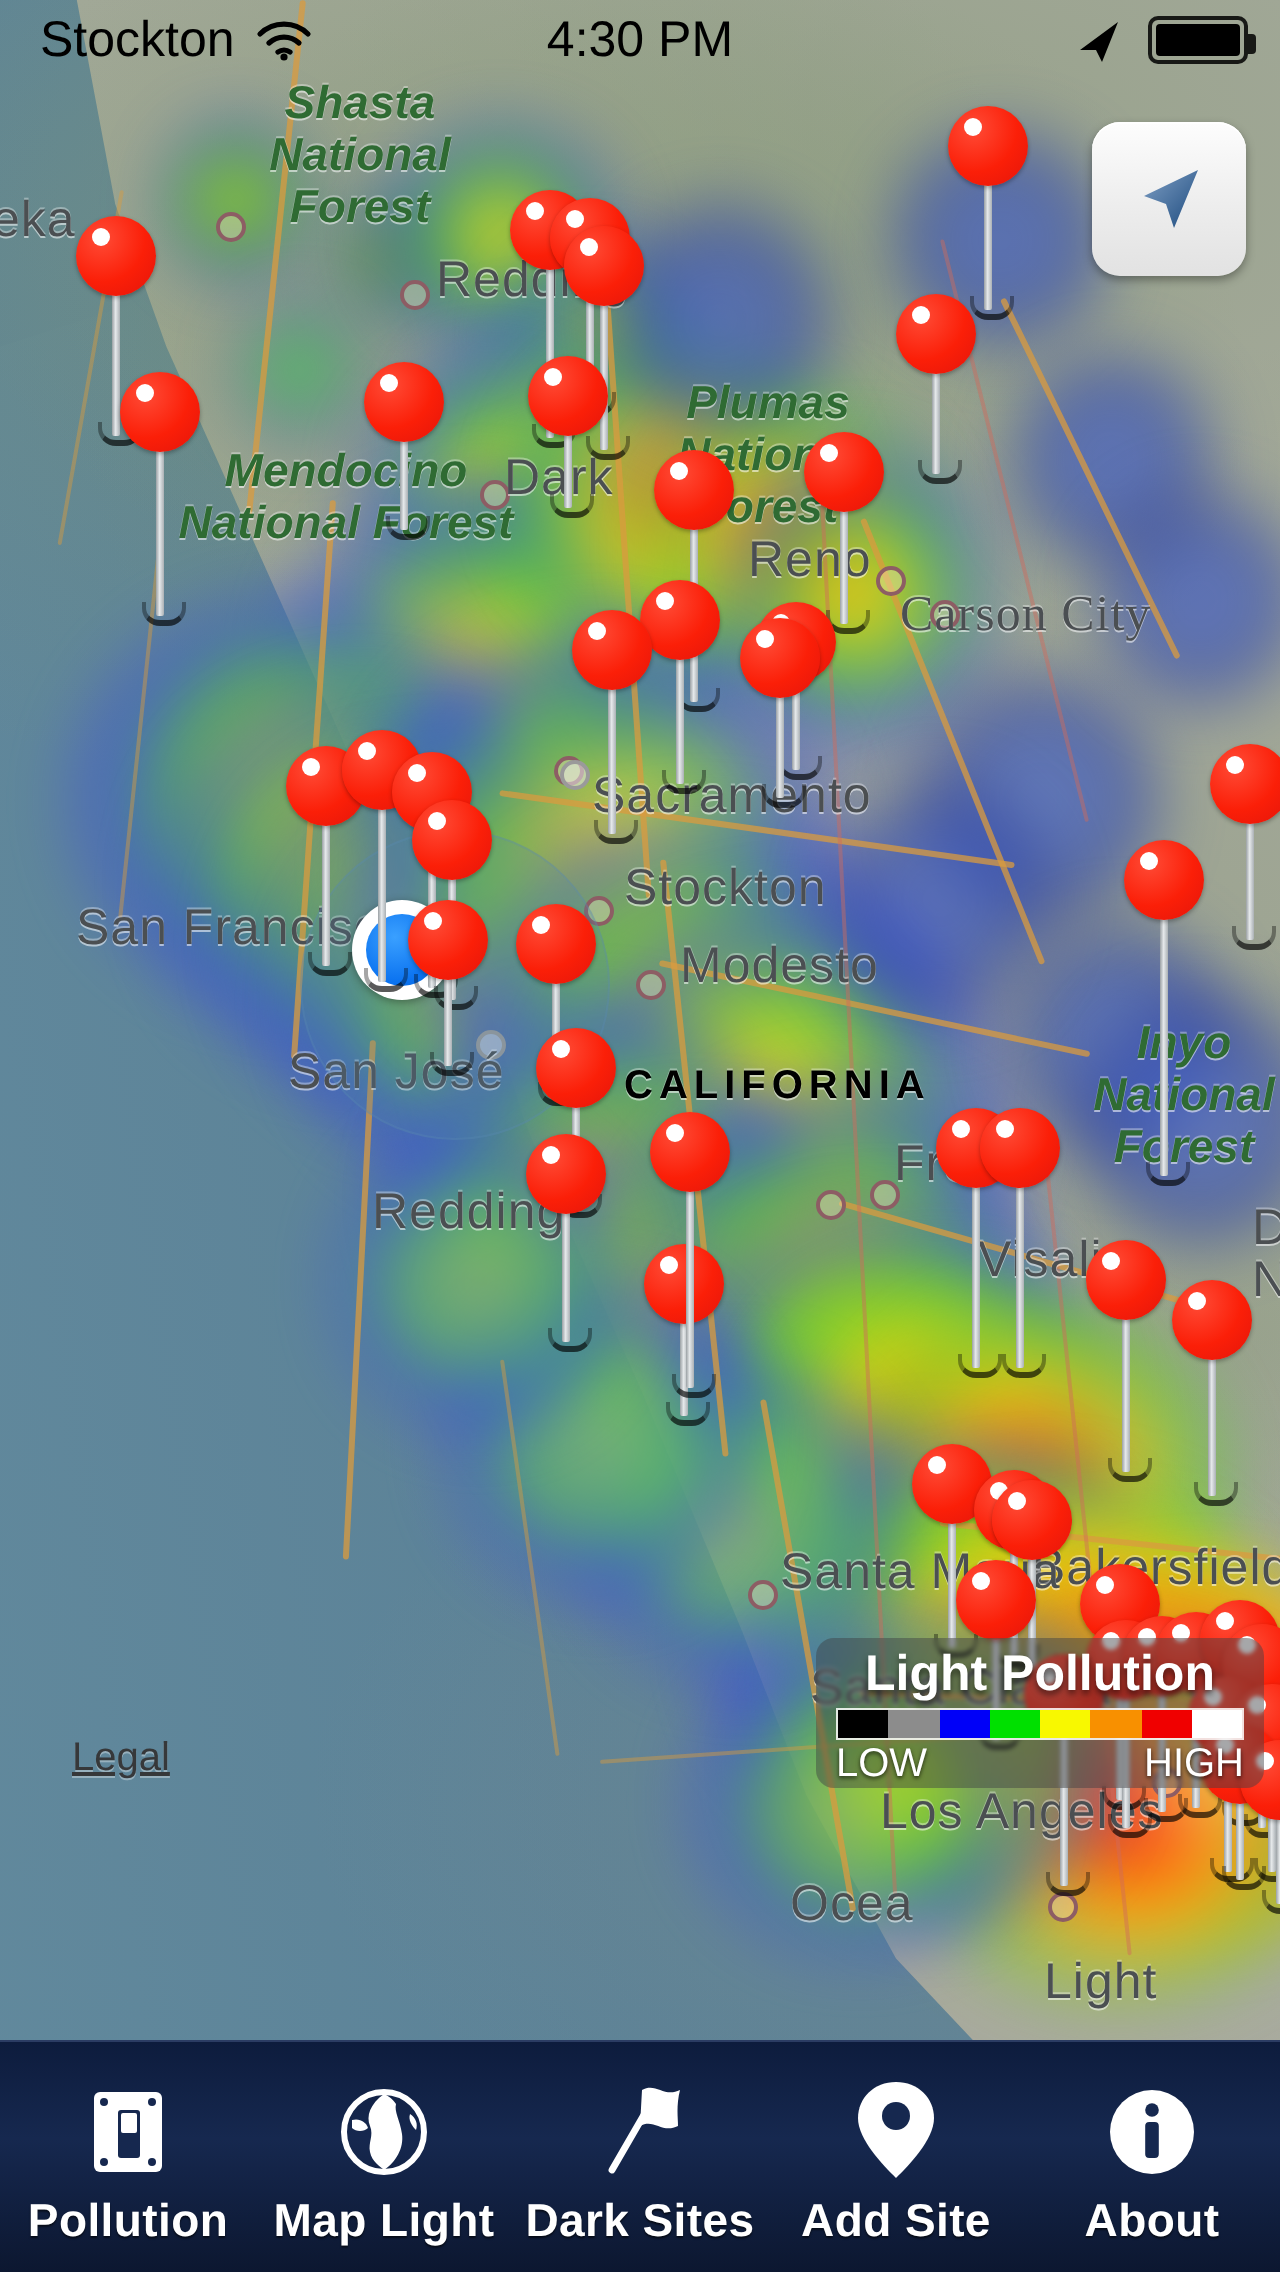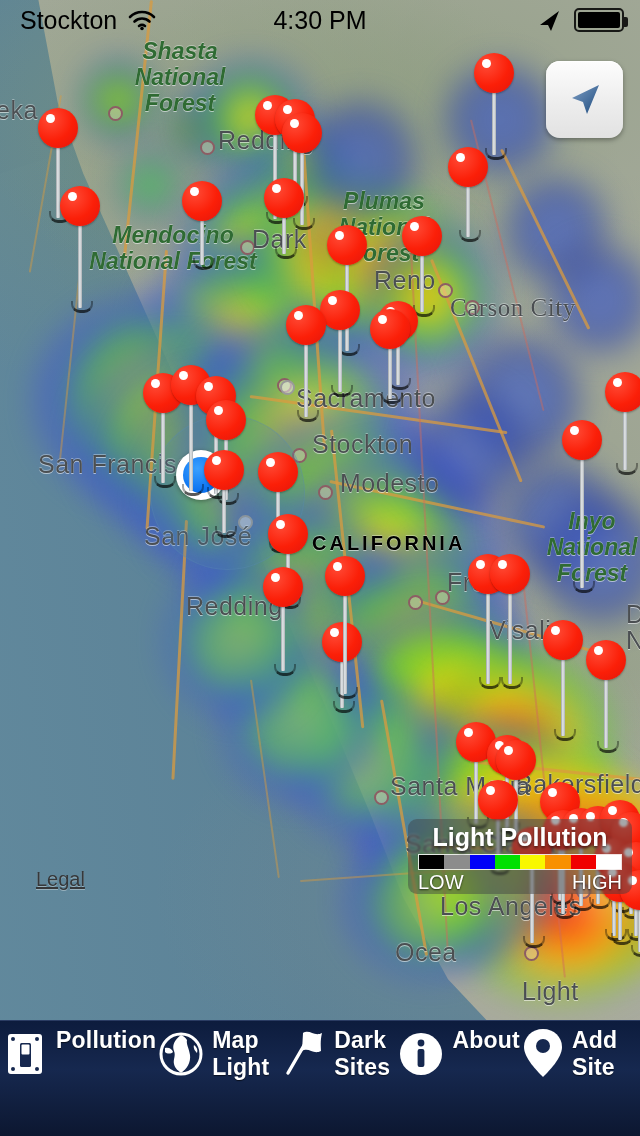--- a/index.html
+++ b/index.html
@@ -151,21 +151,21 @@
                  font-size:20px; font-weight:400; margin-top:1px;
                  text-shadow:0 1px 2px rgba(0,0,0,.7); }
 
   
   #tabbar{
     position:absolute; left:0; bottom:0; width:640px; height:116px;
     background:linear-gradient(180deg,#0d1c3d 0%, #16284f 42%, #0c1730 100%);
     border-top:1px solid #2b3c63;
     display:flex; z-index:50;
   }
-  .tab{ flex:1; display:flex; flex-direction:row; 
+  .tab{ flex:1; display:flex; flex-direction:column; align-items:center;
         justify-content:center; gap:6px; padding-top:6px; }
   .tab .ico{ height:52px; display:flex; align-items:flex-end; justify-content:center; }
   .tab .lbl{ color:#fff; font-size:23px; font-weight:700; letter-spacing:.2px;
              text-shadow:0 1px 1px rgba(0,0,0,.6); }
 </style>
 </head>
 <body>
 
 <div id="app">
 
@@ -571,32 +571,32 @@
         <div class="ico">
           <svg width="52" height="52" viewBox="0 0 52 52">
             <path d="M12 46 L34 8" stroke="#fff" stroke-width="3.4" stroke-linecap="round"></path>
             <path d="M27 6 C34 2 38 10 46 6 C44 14 45 20 45 24 C37 28 33 20 26 24 Z" fill="#fff"></path>
           </svg>
         </div>
         <div class="lbl">Dark Sites</div>
       </div>
       <div class="tab">
         <div class="ico">
+          <svg width="46" height="52" viewBox="0 0 46 52">
+            <path d="M23 2 C12 2 4 10 4 20 C4 31 17 44 23 50 C29 44 42 31 42 20 C42 10 34 2 23 2 Z" fill="#fff"></path>
+            <circle cx="23" cy="19" r="7" fill="#16284f"></circle>
+          </svg>
+        </div>
+        <div class="lbl">Add Site</div>
+      </div>
+      <div class="tab">
+        <div class="ico">
           <svg width="50" height="50" viewBox="0 0 50 50">
             <circle cx="25" cy="25" r="21" fill="#fff"></circle>
             <circle cx="25" cy="14" r="3.4" fill="#16284f"></circle>
             <rect x="21.6" y="20" width="6.8" height="18" rx="2" fill="#16284f"></rect>
           </svg>
         </div>
         <div class="lbl">About</div>
       </div>
-      <div class="tab">
-        <div class="ico">
-          <svg width="46" height="52" viewBox="0 0 46 52">
-            <path d="M23 2 C12 2 4 10 4 20 C4 31 17 44 23 50 C29 44 42 31 42 20 C42 10 34 2 23 2 Z" fill="#fff"></path>
-            <circle cx="23" cy="19" r="7" fill="#16284f"></circle>
-          </svg>
-        </div>
-        <div class="lbl">Add Site</div>
-      </div>
     </div>
 
 </div>
 
 </body></html>

